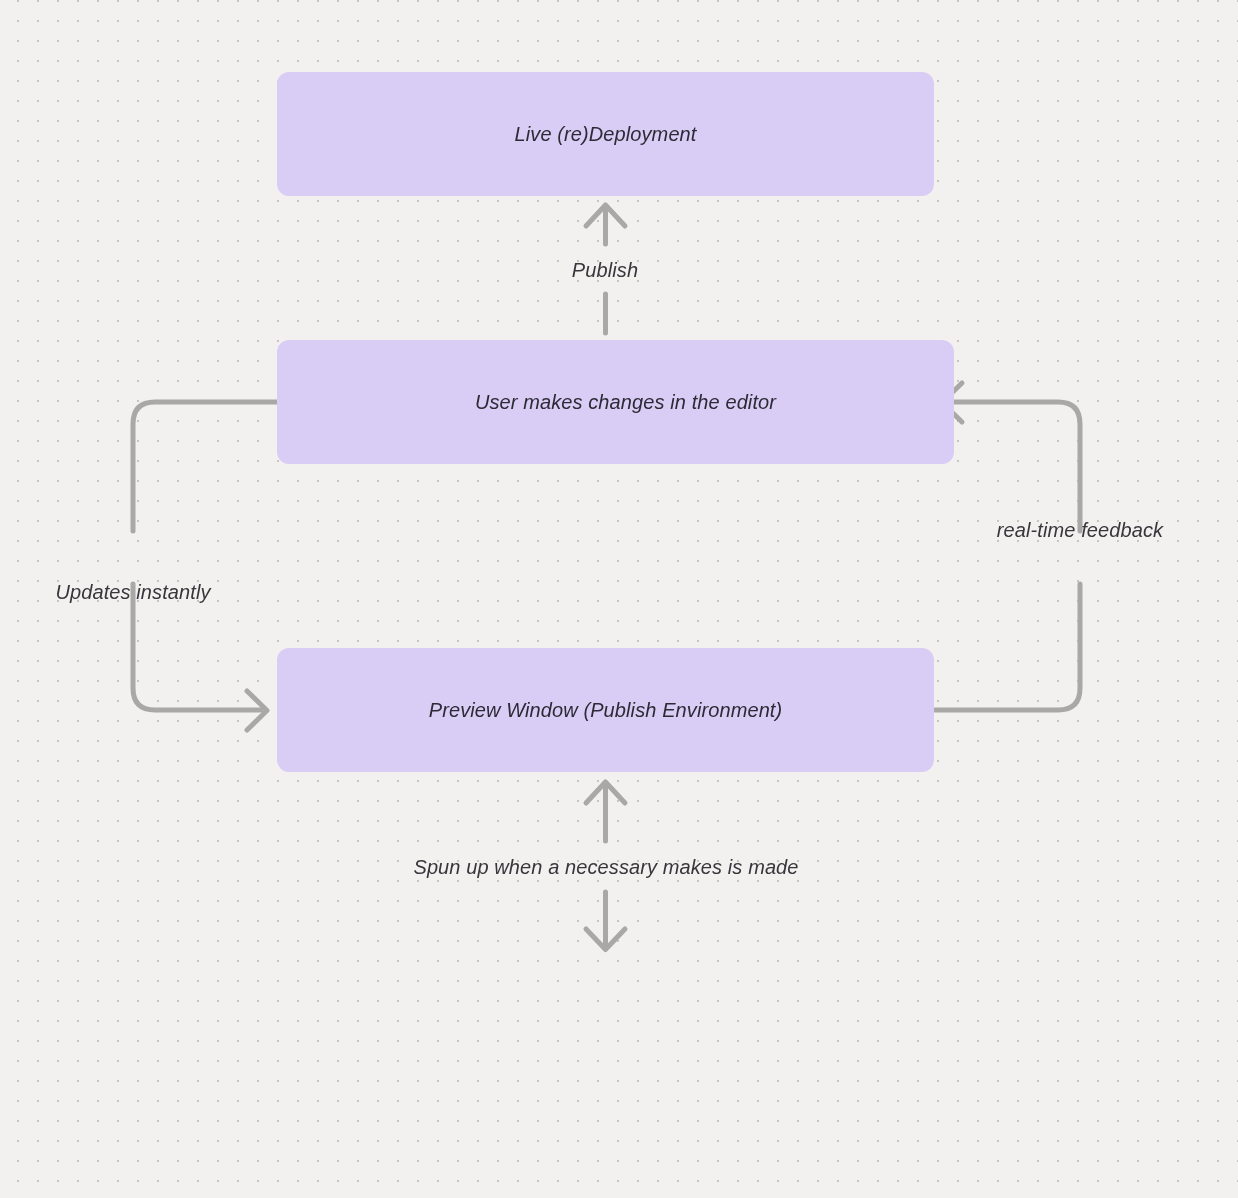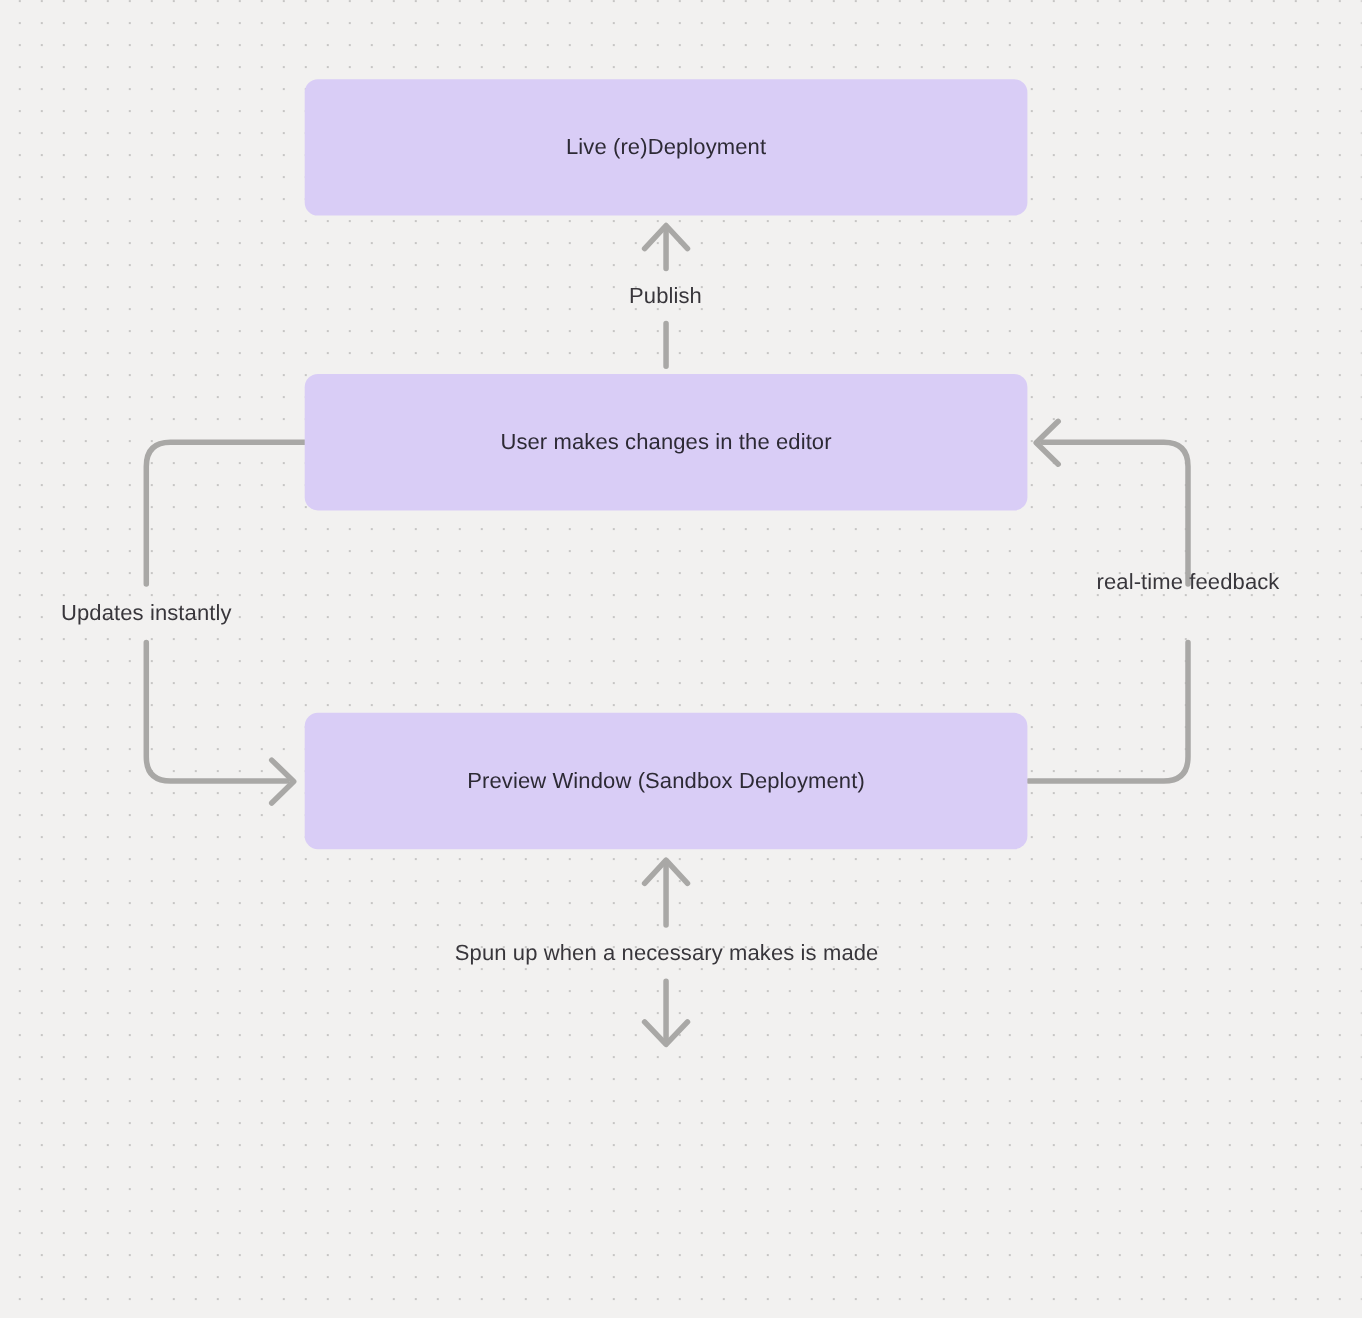--- a/index.html
+++ b/index.html
@@ -10,20 +10,21 @@
   }
   .stage {
     position: relative;
     width: 1238px;
     height: 1198px;
     overflow: hidden;
     background-color: #f2f1f0;
     background-image: radial-gradient(circle, #c6c5c4 1.2px, transparent 1.4px);
     background-size: 20px 20px;
     background-position: 8px 11px;
+    font-style: italic;
   }
   .edges-layer {
     position: absolute;
     left: 0;
     top: 0;
     width: 1238px;
     height: 1198px;
     pointer-events: none;
   }
   .edges-layer path {
@@ -44,33 +45,33 @@
     align-items: center;
     justify-content: center;
   }
   .node-label {
     font-size: 20px;
     color: #2d2a35;
     letter-spacing: 0.1px;
     white-space: nowrap;
   }
   .node-live       { top: 72px; }
-  .node-user       { top: 340px; }
+  .node-user       { top: 340px; padding-left: 20px; }
   .node-preview    { top: 648px; }
   .node-devserver  { top: 957px; }
   .edge-label {
     position: absolute;
     transform: translate(-50%, -50%);
     font-size: 20px;
     color: #38363b;
     white-space: nowrap;
     letter-spacing: 0.1px;
   }
   .lbl-publish  { left: 605px;  top: 270px; }
-  .lbl-updates  { left: 133px;  top: 558px; }
+  .lbl-updates  { left: 133px;  top: 592px; }
   .lbl-realtime { left: 1080px; top: 530px; }
   .lbl-spunup   { left: 606px;  top: 867px; }
 </style>
 </head>
 <body>
 
 <div class="stage">
 
   <svg class="edges-layer" viewBox="0 0 1238 1198" xmlns="http://www.w3.org/2000/svg">
 
@@ -98,21 +99,21 @@
 
   <div class="node node-live">
     <span class="node-label">Live (re)Deployment</span>
   </div>
 
   <div class="node node-user">
     <span class="node-label">User makes changes in the editor</span>
   </div>
 
   <div class="node node-preview">
-    <span class="node-label">Preview Window (Sandbox Deployment)</span>
+    <span class="node-label">Preview Window (Publish Environment)</span>
   </div>
 
 
   <div class="edge-label lbl-publish">Publish</div>
 
   <div class="edge-label lbl-updates">Updates instantly</div>
 
   <div class="edge-label lbl-realtime">real-time feedback</div>
 
   <div class="edge-label lbl-spunup">Spun up when a necessary makes is made</div>

